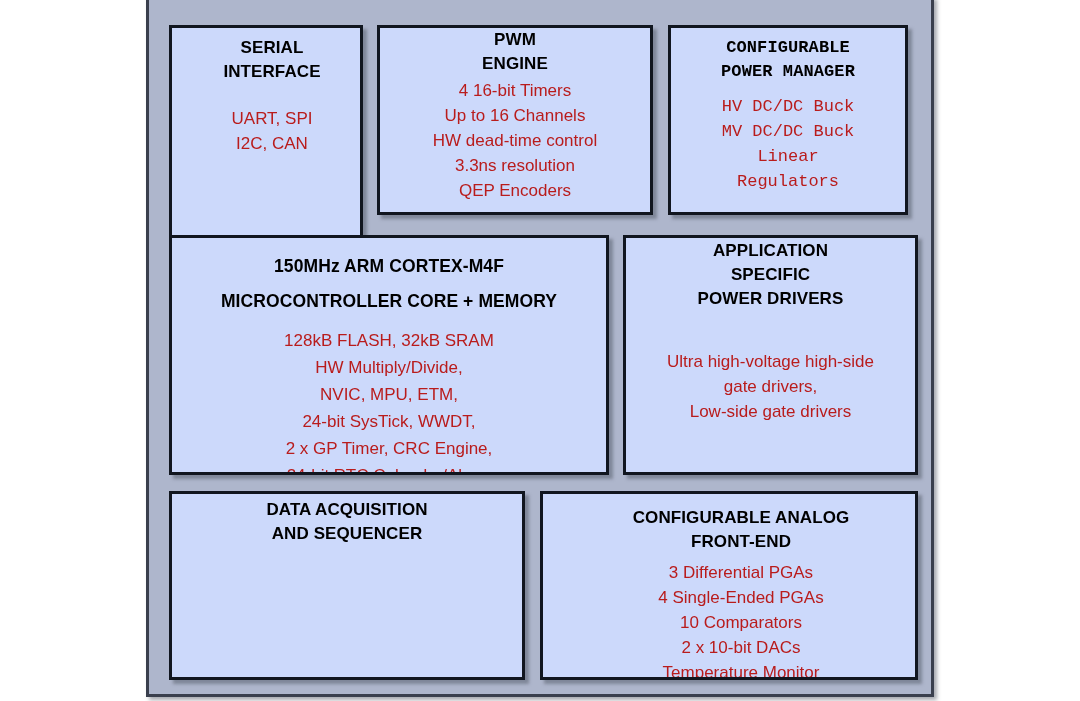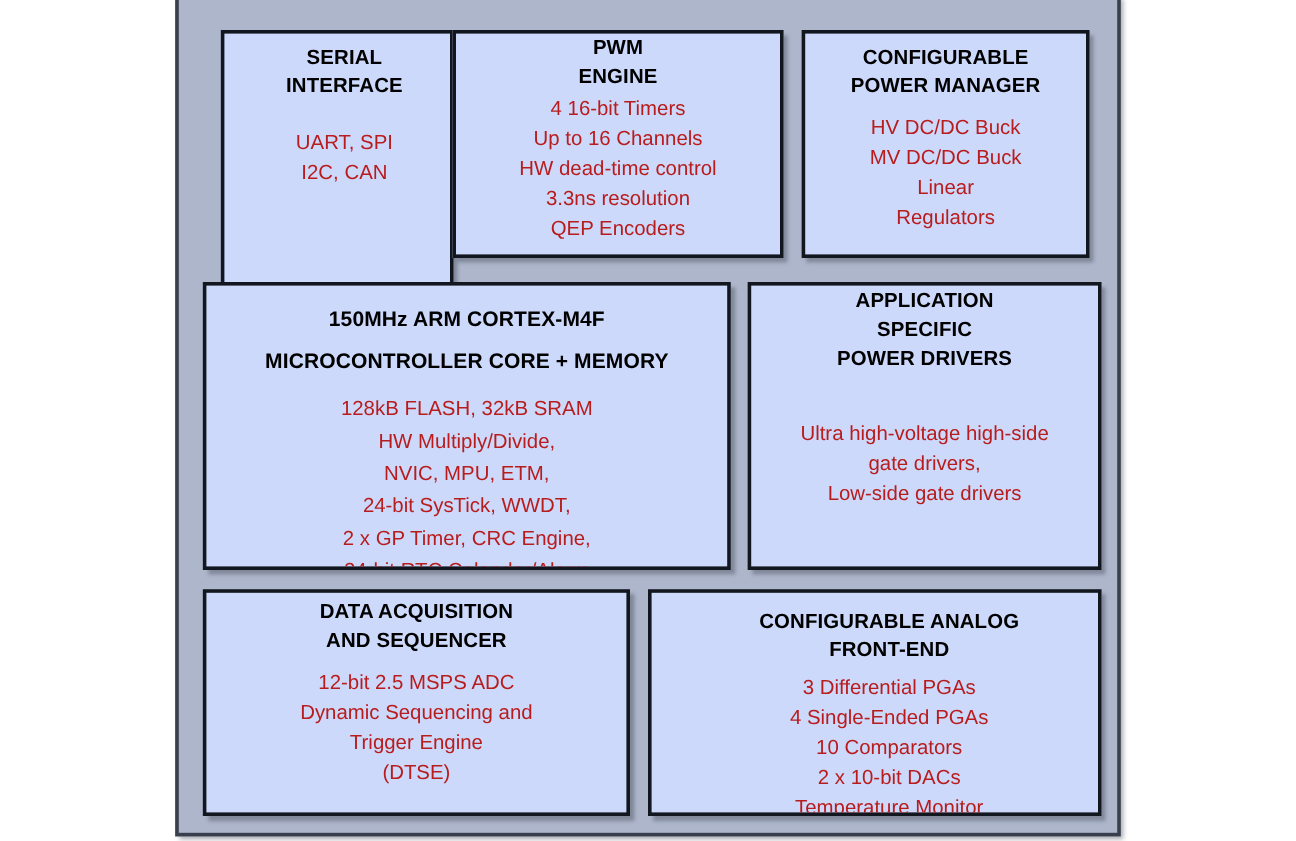--- a/index.html
+++ b/index.html
@@ -62,35 +62,36 @@
     font-weight: normal;
     font-size: 17px;
     line-height: 25px;
     color: #b91c1c;
     text-align: center;
     white-space: pre-line;
   }
 
   
   #block-serial-interface {
-    left: 35px;   top: 26px;  width: 194px; height: 245px;
+    left: 20px;   top: 26px;  width: 194px; height: 245px;
     padding-top: 8px;
     padding-left: 12px;
   }
   #block-serial-interface .block-body { margin-top: 22px; }
 
   #block-pwm-engine {
     left: 228px;  top: 26px;  width: 276px; height: 190px;
     padding-top: 0;
   }
   #block-pwm-engine .block-body { margin-top: 2px; }
 
   #block-power-manager {
     left: 519px;  top: 26px;  width: 240px; height: 190px;
     padding-top: 8px;
+    font-family: Liberation Mono, monospace;
   }
   #block-power-manager .block-body { margin-top: 10px; }
 
   
   #block-mcu-core {
     left: 20px;   top: 236px; width: 440px; height: 240px;
     padding-top: 11px;
   }
   #block-mcu-core .block-title { font-size: 17.5px; line-height: 35px; }
   #block-mcu-core .block-body  { margin-top: 8px; line-height: 27px; }
@@ -165,24 +166,20 @@
 SPECIFIC
 POWER DRIVERS</div>
         <div class="block-body">Ultra high-voltage high-side
 gate drivers,
 Low-side gate drivers</div>
       </div>
 
       <div class="block" id="block-data-acquisition">
         <div class="block-title">DATA ACQUISITION
 AND SEQUENCER</div>
-        <div class="block-body">12-bit 2.5 MSPS ADC
-Dynamic Sequencing and
-Trigger Engine
-(DTSE)</div>
       </div>
 
       <div class="block" id="block-analog-frontend">
         <div class="block-title">CONFIGURABLE ANALOG
 FRONT-END</div>
         <div class="block-body">3 Differential PGAs
 4 Single-Ended PGAs
 10 Comparators
 2 x 10-bit DACs
 Temperature Monitor</div>

